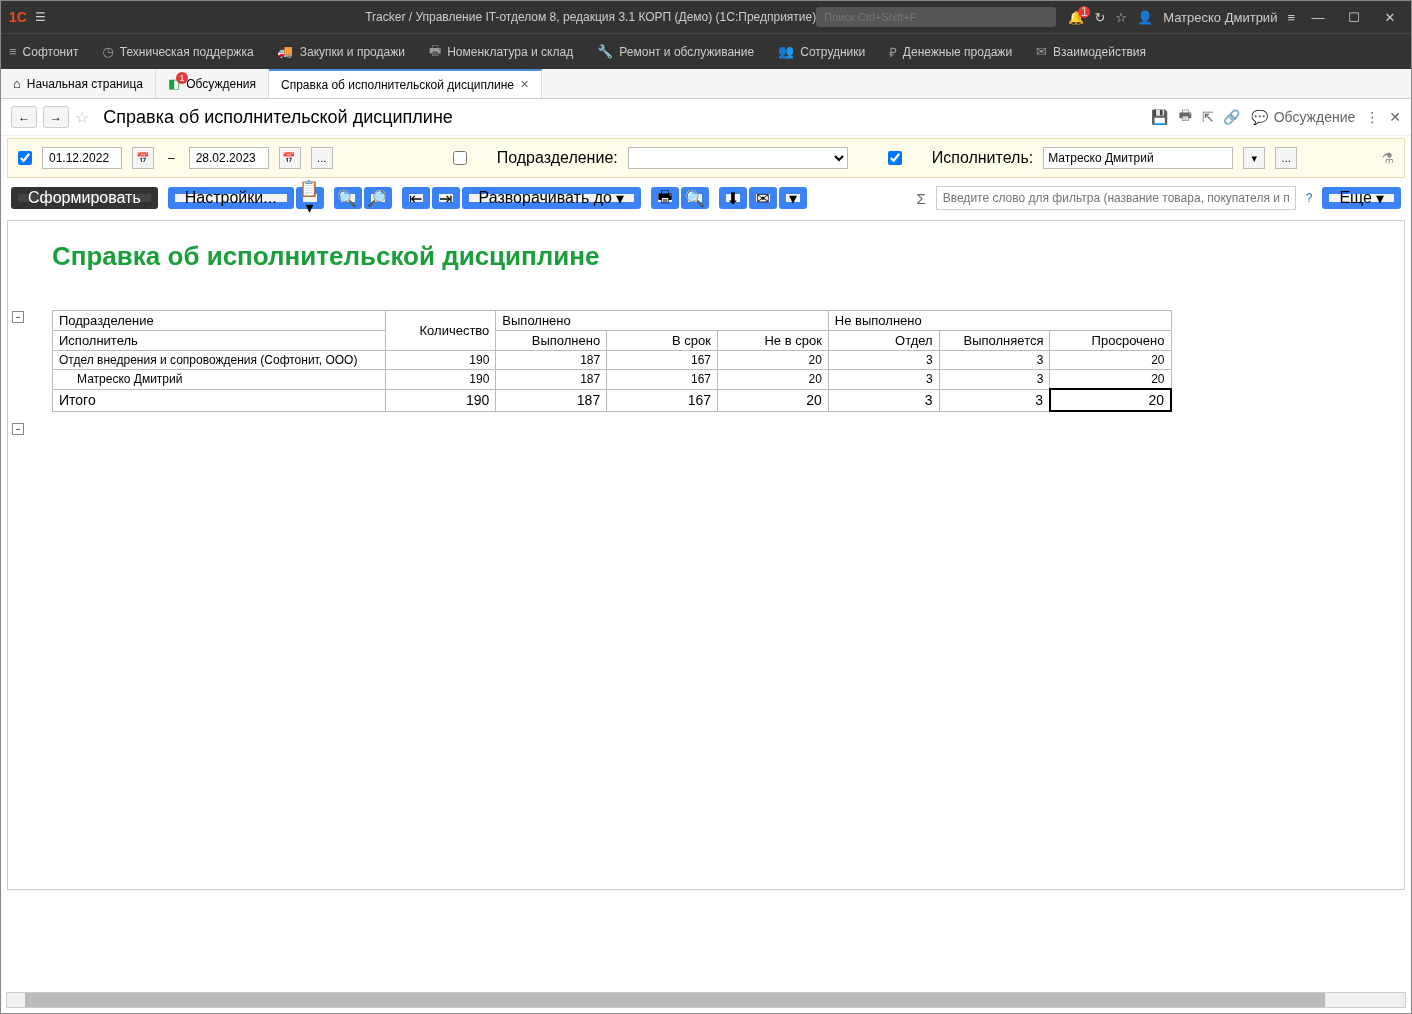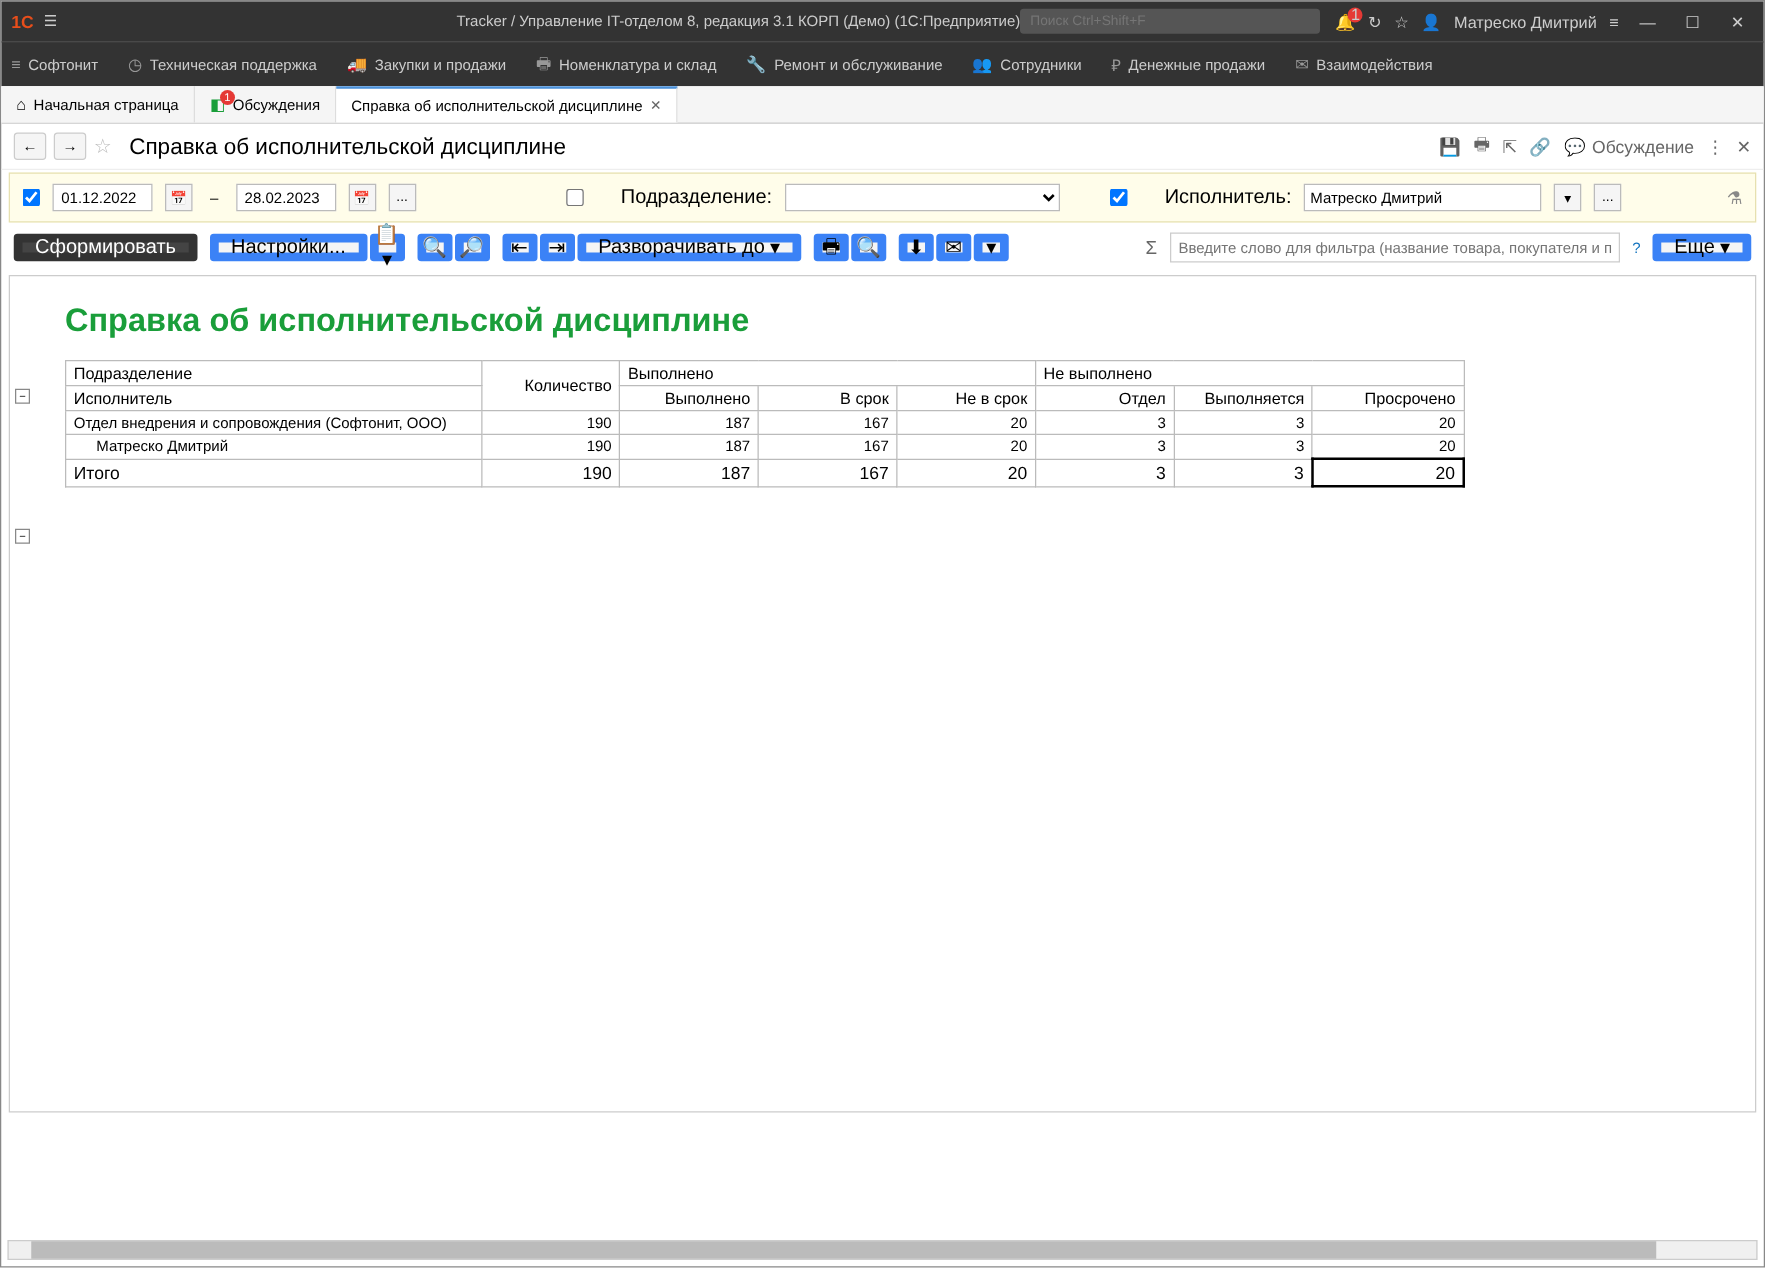--- a/index.html
+++ b/index.html
@@ -62,21 +62,21 @@
 .search-filter { border: 1px solid #ccc; padding: 4px 6px; width: 360px; font-size: 12px; color: #aaa; }
 .sigma { font-size: 15px; color: #666; }
 
 
 .report-wrap { margin: 4px 6px; border: 1px solid #ccc; height: 670px; overflow: auto; position: relative; padding: 10px 20px; }
 .report-title { color: #1a9e3a; font-size: 26px; font-weight: bold; margin: 10px 0 14px 24px; }
 .params { margin-left: 24px; font-size: 13px; line-height: 1.6; }
 .params td:first-child { padding-right: 18px; }
 
 
-.rtable { margin-top: 2px; border-collapse: collapse; font-size: 12px; width: 1120px; }
+.rtable { margin-top: 24px; border-collapse: collapse; font-size: 12px; width: 1120px; }
 .rtable th, .rtable td { border: 1px solid #bbb; padding: 2px 6px; text-align: left; font-weight: normal; }
 .rtable .num { text-align: right; }
 .rtable .hdr { background: #fff; font-size: 13px; }
 .rtable .total td { font-size: 14px; font-weight: normal; }
 .rtable .sel { border: 2px solid #000; }
 .tree-toggle { position: absolute; left: 4px; width: 12px; height: 12px; border: 1px solid #888; font-size: 9px; line-height: 10px; text-align: center; cursor: pointer; background: #fff; }
 
 .bottom-bar { position: absolute; bottom: 6px; left: 6px; right: 6px; height: 16px; background: #f0f0f0; border: 1px solid #ccc; display: flex; }
 .bottom-bar .thumb { background: #bbb; height: 100%; width: 93%; margin-left: 18px; }
 </style>

